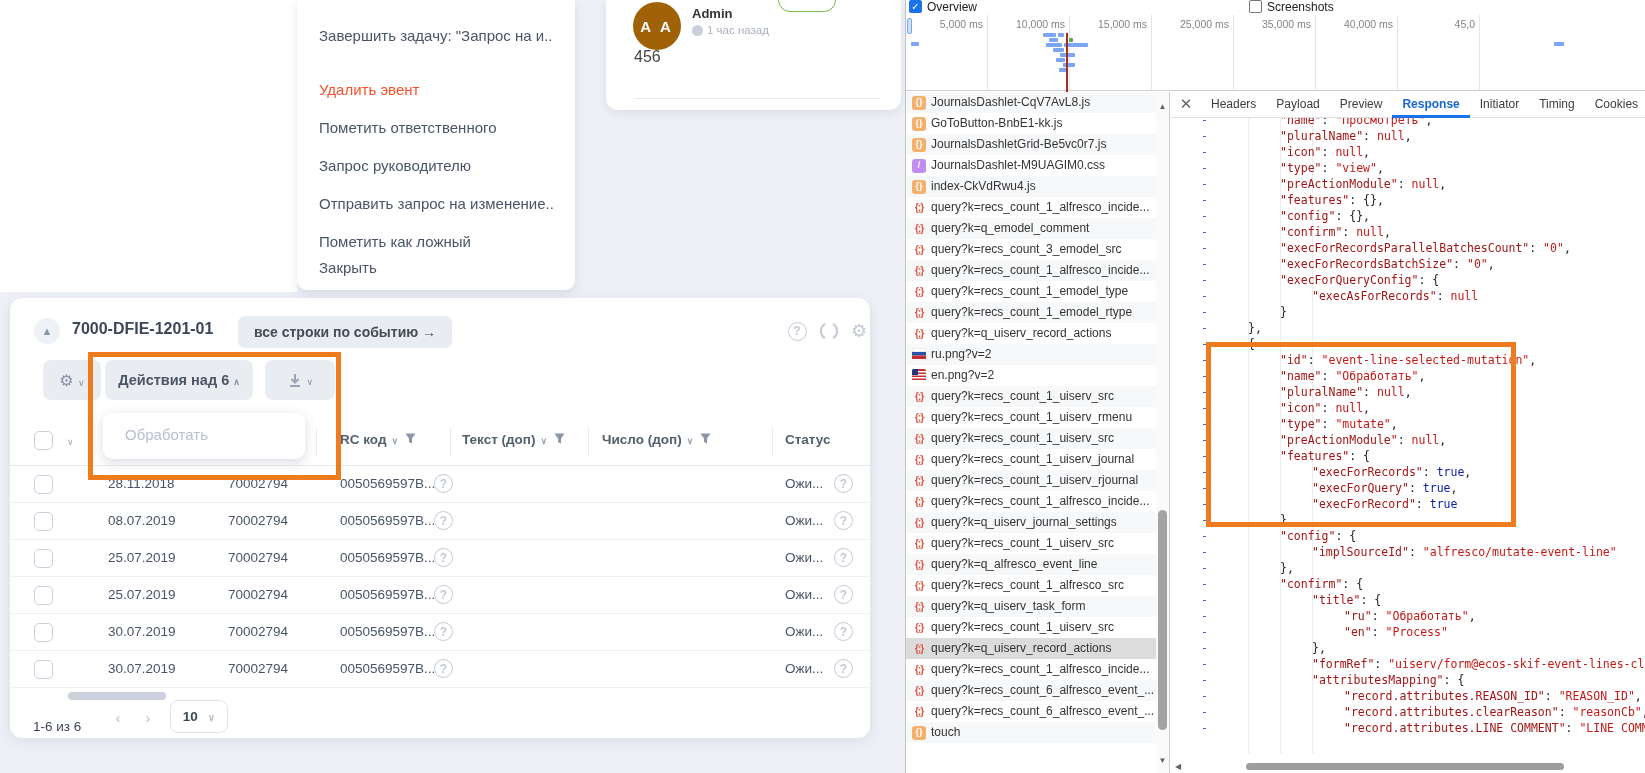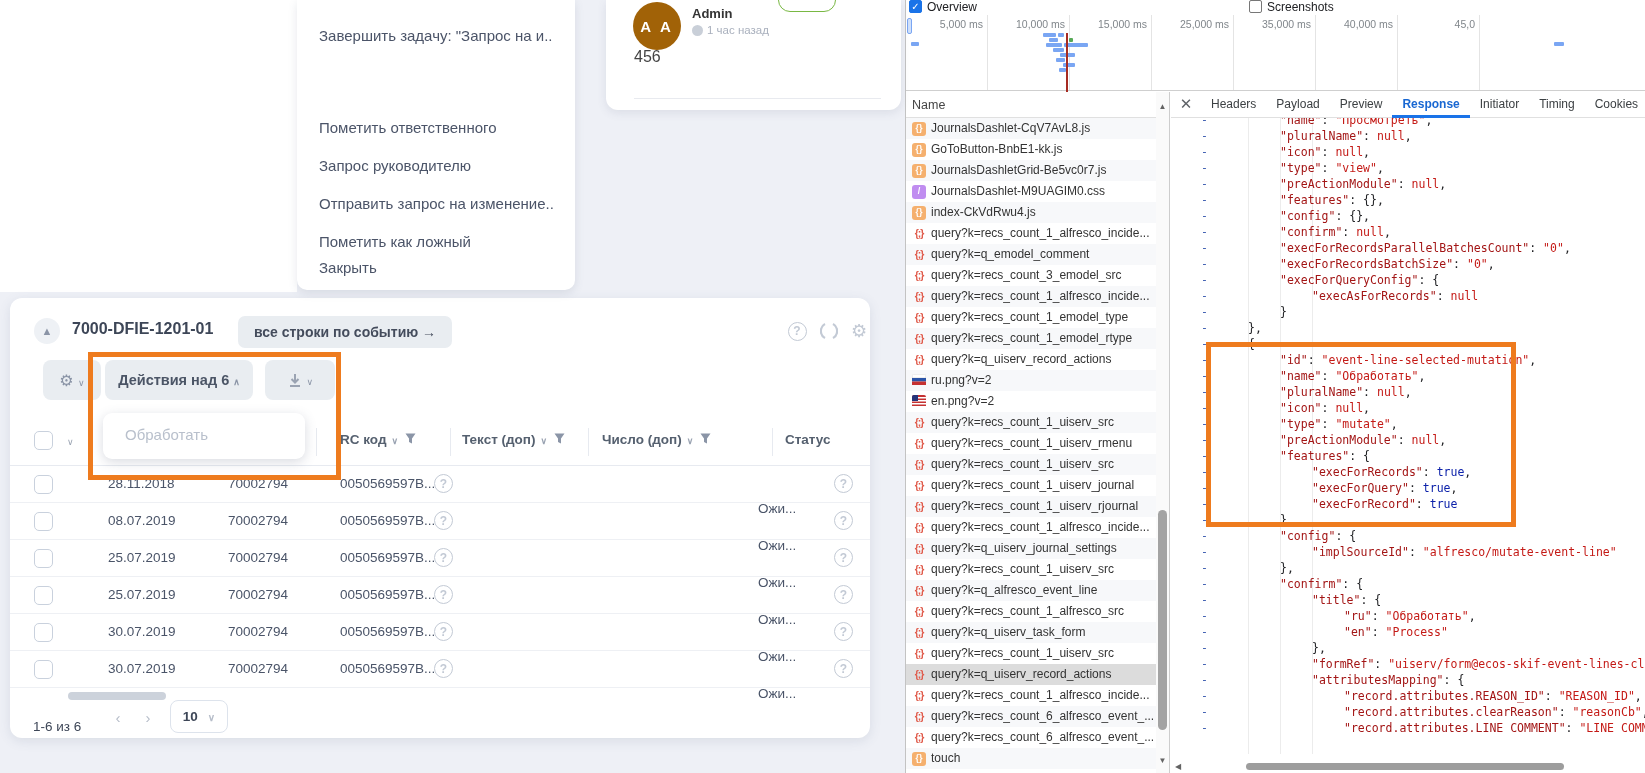--- a/index.html
+++ b/index.html
@@ -57,21 +57,21 @@
   .col-sep { position:absolute; top:10px; height:28px; width:1px; background:#e7eaf0; }
   .sortcaret { font-size:9px; color:#9aa3b2; margin-left:5px; }
   .funnel { display:inline-block; margin-left:7px; }
   .checkbox { width:19px; height:19px; border:1.6px solid #c9d1dd; border-radius:5px; background:#fff;
     display:inline-block; cursor:pointer; }
   
   .trow { position:absolute; left:0; width:100%; height:37px; border-bottom:1px solid #eef0f4; }
   .trow .checkbox { position:absolute; left:24px; top:9px; }
   .cell { position:absolute; top:10px; font-size:13.5px; color:#4a5468; white-space:nowrap; }
   .c-date { left:98px; } .c-code { left:212px;margin-left:6px; } .c-rc { left:330px; }
-  .c-status { left:748px;margin-top:25px; }
+  .c-status { left:775px; }
   .row-q { position:absolute; top:8px; }
   .q-rc { left:424px; } .q-st { left:824px; }
   .hscroll { position:absolute; left:58px; top:394px; width:98px; height:8px; border-radius:4px; background:#ccd2db; }
   .pagination { position:absolute; left:0; top:404px; width:100%; height:32px; }
   .pag-sum { position:absolute; left:23px; top:17px; font-size:13.5px; color:#3d4657; }
   .pag-arrow { position:absolute; top:3px; width:24px; height:24px; font-size:15px; color:#b6bdc9;
     display:flex; align-items:center; justify-content:center; cursor:pointer; }
   .pagesize { position:absolute; left:160px; top:-2px; width:58px; height:33px; border:1.5px solid #dde3ec;
     border-radius:8px; background:#fff; font-size:13.5px; font-weight:bold; color:#3d4657; cursor:pointer; }
   .pagesize span.v { color:#b6bdc9; font-size:10px; margin-left:10px; }
@@ -127,20 +127,21 @@
   .corner-tri { position:absolute; left:4px; bottom:2px; font-size:8px; color:#636363; }
   svg { display:block; }
 </style>
 </head>
 <body>
 
 <div class="abs" id="white-top"></div>
 
 <div class="abs" id="menu-card">
     <div class="menu-item" style="top: 18px;">Завершить задачу: "Запрос на и...</div>
+    <div class="menu-item danger" style="top: 72px;">Удалить эвент</div>
     <div class="menu-item" style="top: 110px;">Пометить ответственного</div>
     <div class="menu-item" style="top: 148px;">Запрос руководителю</div>
     <div class="menu-item" style="top: 186px;">Отправить запрос на изменение...</div>
     <div class="menu-item" style="top: 250px;">Закрыть</div>
     <div class="menu-item" style="top: 224px;">Пометить как ложный</div>
   </div>
 
 <div class="abs" id="admin-card">
   <div class="green-pill"></div>
   <div class="avatar">A A</div>
@@ -294,21 +295,20 @@
       <div class="ov-bar" style="left: 154px; top: 38px; width: 15px;"></div>
       <div class="ov-bar" style="left: 150px; top: 43px; width: 9px;"></div>
       <div class="ov-bar" style="left: 157px; top: 48px; width: 12px;"></div>
       <div class="ov-bar" style="left: 153px; top: 53px; width: 7px;"></div>
       <div class="ov-bar" style="left: 648px; top: 27px; width: 10px;"></div>
       <div class="ov-redline" style="left: 160px;"></div>
     </div>
   <div class="ov-handle"></div>
 
   <div class="net-list">
-    <div class="net-name-h">Name</div>
     <div id="net-rows">
         <div class="net-row">
           <span class="ric js">{}</span>
           <span>JournalsDashlet-CqV7AvL8.js</span>
         </div>
         <div class="net-row">
           <span class="ric js">{}</span>
           <span>GoToButton-BnbE1-kk.js</span>
         </div>
         <div class="net-row">

